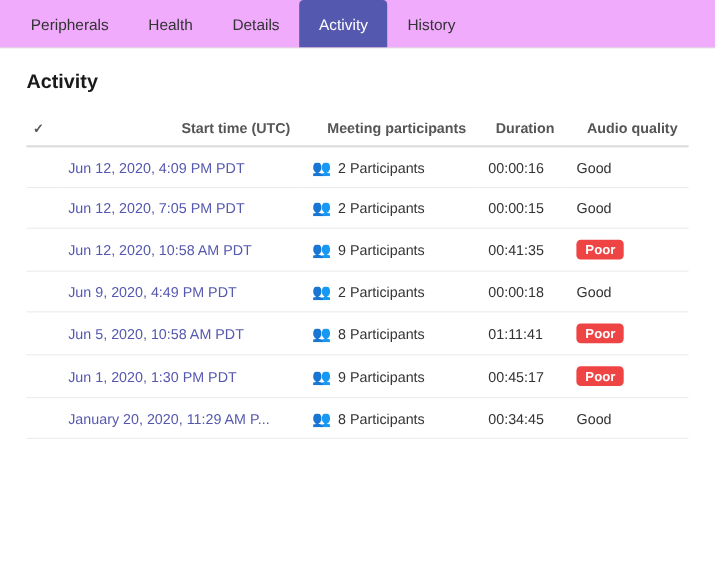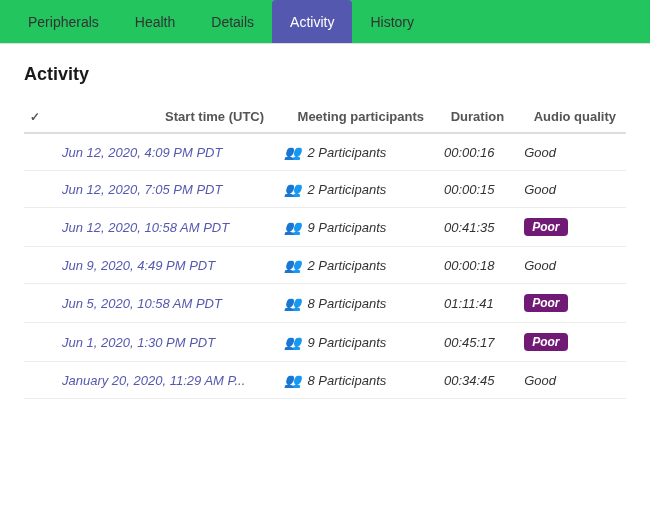--- a/index.html
+++ b/index.html
@@ -5,21 +5,21 @@
     * { box-sizing: border-box; margin: 0; padding: 0; }
     body {
       font-family: 'Segoe UI', Arial, sans-serif;
       background: #f3f2f1;
       width: 650px;
       height: 510px;
       overflow: hidden;
     }
 
     .tab-bar {
-      background: #22c55e;
+      background: #f0abfc;
       display: flex;
       align-items: stretch;
       padding: 0 10px;
       border-bottom: 1px solid #ddd;
       height: 44px;
     }
 
     .tab {
       padding: 0 18px;
       display: flex;
@@ -72,21 +72,20 @@
       font-size: 13px;
     }
 
     thead th.check-col {
       width: 28px;
       padding-left: 4px;
     }
 
     tbody tr {
       border-bottom: 1px solid #ececec;
-      font-style: italic;
     }
 
     tbody td {
       padding: 10px 10px;
       color: #333;
       vertical-align: middle;
     }
 
     td.start-time a {
       color: #5558af;
@@ -102,21 +101,21 @@
     }
 
     .participants-icon {
       display: inline-flex;
       align-items: center;
       color: #555;
       font-size: 15px;
     }
 
     .badge-poor {
-      background: #701a75;
+      background: #ef4444;
       color: #fff;
       border-radius: 4px;
       padding: 2px 8px;
       font-size: 12px;
       font-weight: 600;
       display: inline-block;
     }
 
     .check-col {
       width: 28px;

